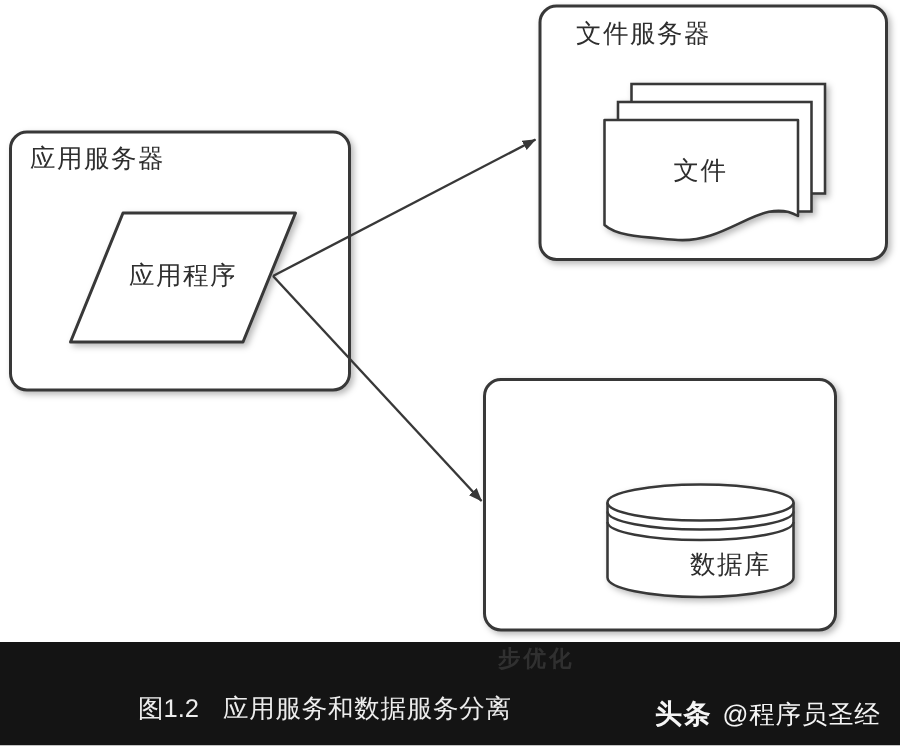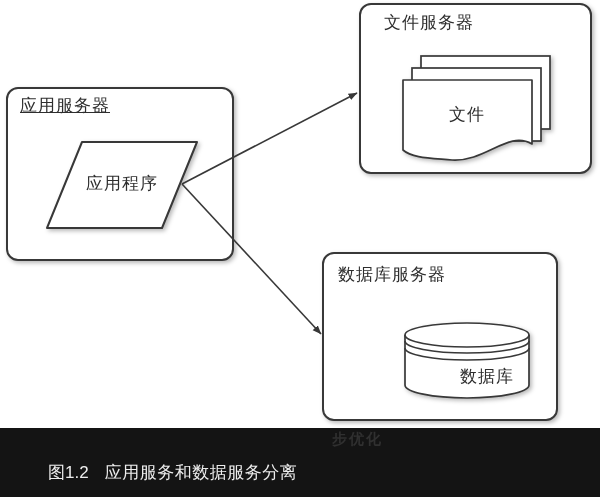--- a/index.html
+++ b/index.html
@@ -26,21 +26,21 @@
     background:var(--footer-bg,#141414);
   }
   #watermark{
     position:absolute;left:332px;top:2px;font-size:15px;letter-spacing:2px;
     color:var(--watermark-text,#303030);font-weight:700;
   }
   #caption-row{
     position:absolute;left:48px;top:33px;color:var(--footer-text,#ededed);
     font-size:17px;font-weight:500;letter-spacing:0.5px;
   }
-  #caption-row .fig-no{margin-right:16px;letter-spacing:0;}
+  #caption-row .fig-no{margin-right:16px;letter-spacing:0;margin-left:44px;}
   #brand-row{
     position:absolute;right:13px;top:36px;color:#f5f5f5;font-size:17px;
     letter-spacing:0.5px;
   }
   #brand-row .brand{font-weight:800;font-size:18px;margin-right:7px;letter-spacing:1px;}
 </style>
 </head>
 <body>
 
 <div id="screen">
@@ -78,34 +78,36 @@
     </g>
 
     <g class="shadowed">
       <path class="shape inner" d="M405,335 L405,385 A62,13 0 0 0 529,385 L529,335"></path>
       <ellipse class="shape inner" cx="467" cy="335" rx="62" ry="12"></ellipse>
       <path class="wire" d="M405,341 A62,12 0 0 0 529,341"></path>
       <path class="wire" d="M405,348 A62,12 0 0 0 529,348"></path>
     </g>
   </svg>
 
-  <div class="lbl" style="left:20px;top:96px;text-decoration:underline;">应用服务器</div>
+  <div class="lbl" style="left:20px;top:96px;">应用服务器</div>
 
   <div class="lbl centered" style="left:122px;top:174px;">应用程序</div>
 
   <div class="lbl" style="left:384px;top:13px;">文件服务器</div>
 
   <div class="lbl centered" style="left:467px;top:106px;font-family:Liberation Mono, monospace;">文件</div>
 
-  <div class="lbl" style="left:338px;top:265px;">数据库服务器</div>
 
   <div class="lbl centered" style="left:487px;top:367px;">数据库</div>
 
   <div id="footer">
     <span id="watermark">步优化</span>
 
     <div id="caption-row">
       <span class="fig-no">图1.2</span><span>应用服务和数据服务分离</span>
     </div>
 
+    <div id="brand-row">
+      <span class="brand">头条</span><span>@程序员圣经</span>
+    </div>
   </div>
 
 </div>
 
 </body></html>

